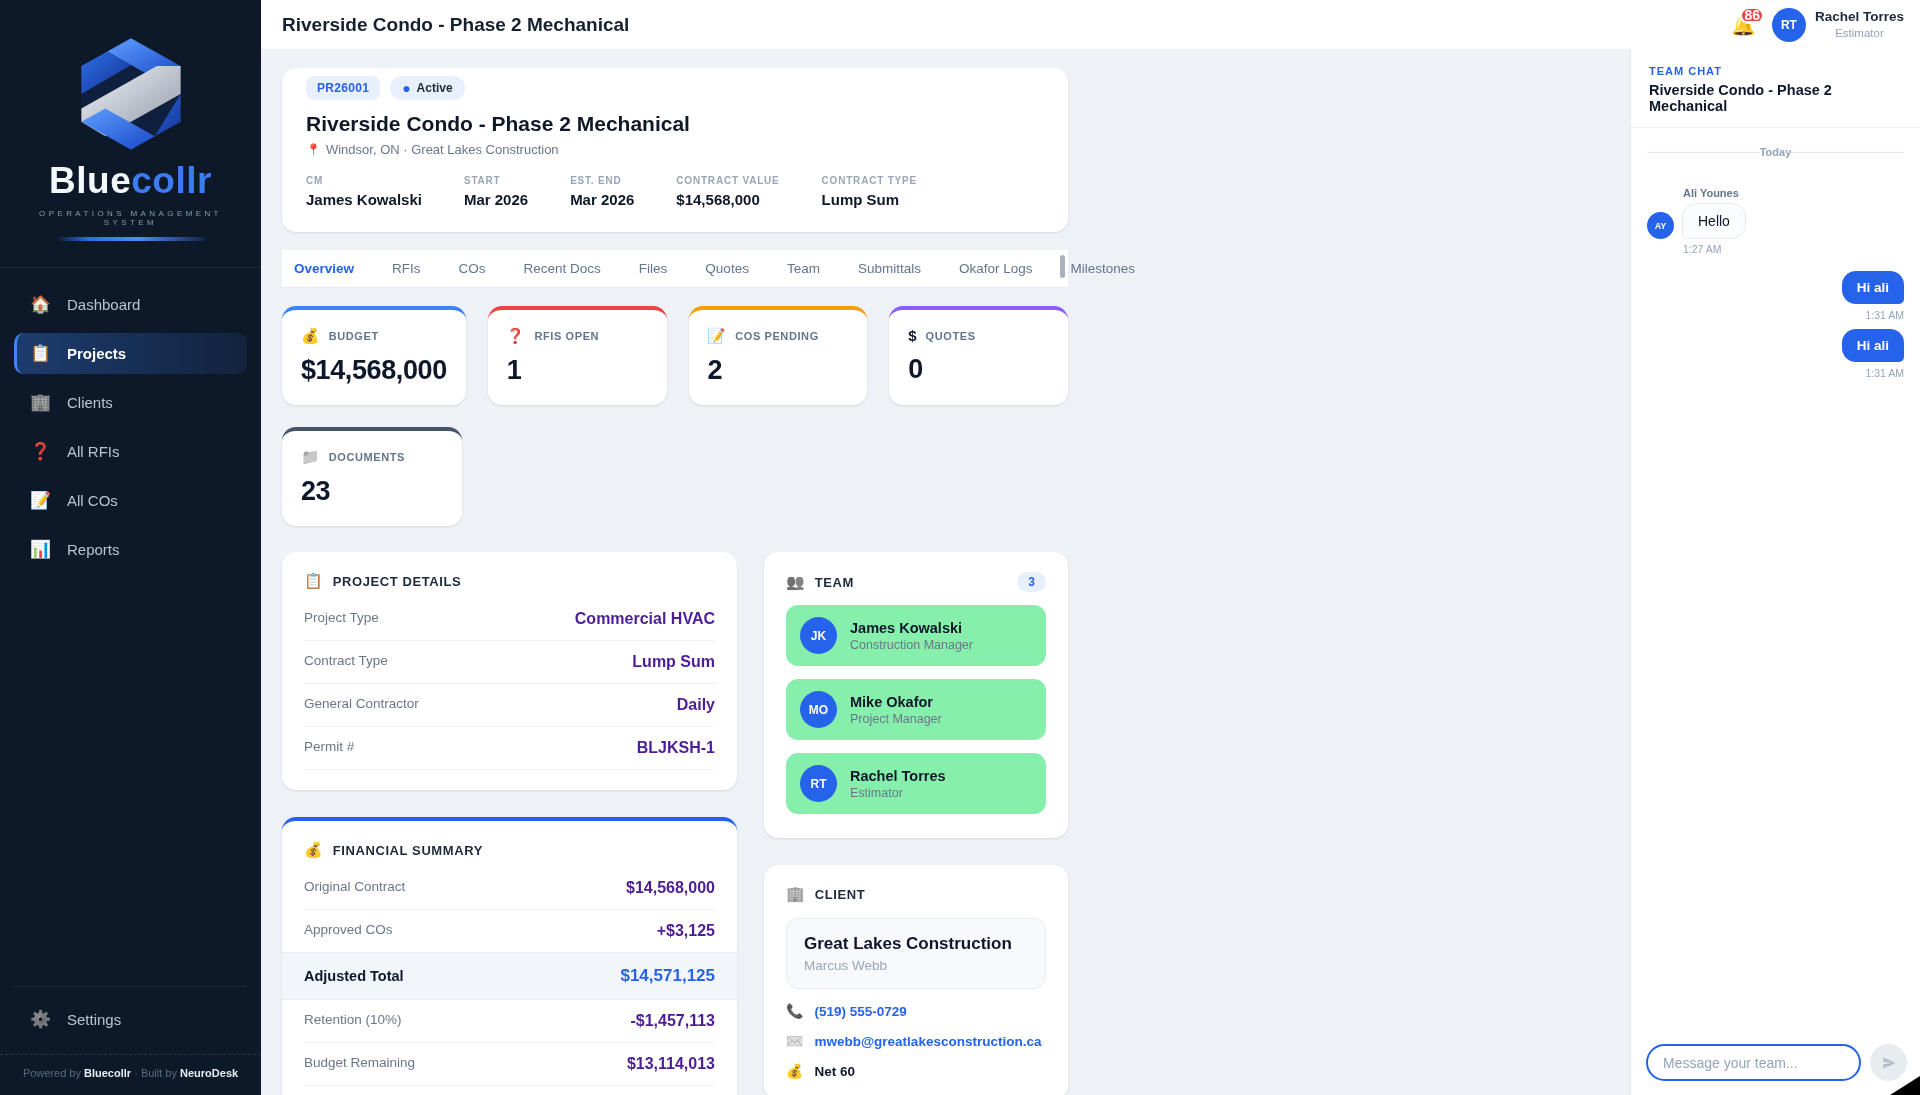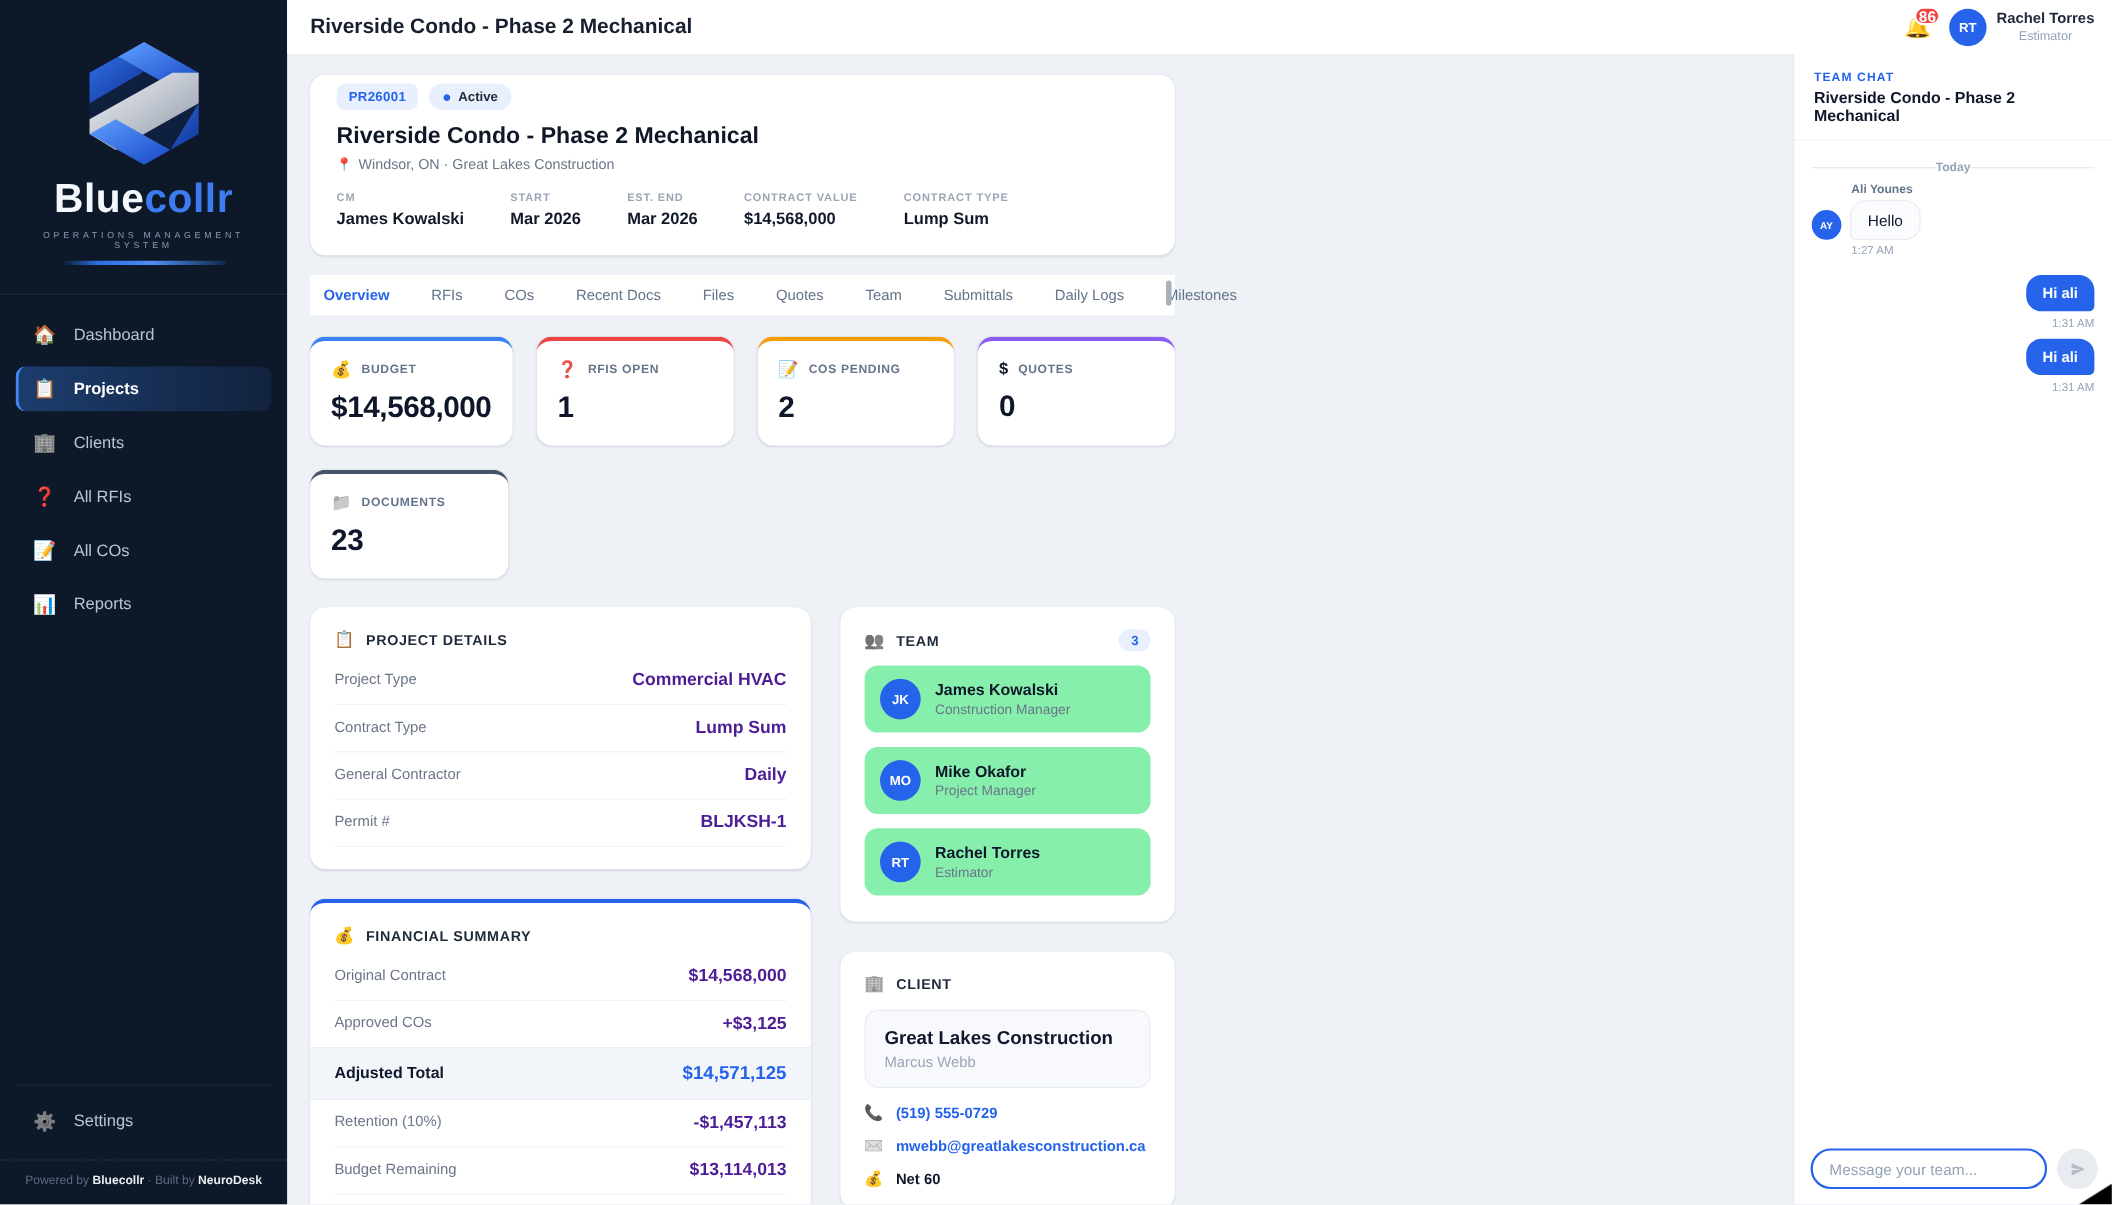--- a/index.html
+++ b/index.html
@@ -108,21 +108,21 @@
   .plain-val { color:#0f172a; font-weight:bold; }
 
   .gray-icon { filter:grayscale(1) brightness(.85); opacity:.85; }
 
   
   .chat { width:290px; min-width:290px; background:#fff; border-left:1px solid #e5e8ee; display:flex; flex-direction:column; }
   .chat-head { padding:16px 18px 13px; border-bottom:1px solid #eef1f5; }
   .chat-kicker { font-size:11px; font-weight:bold; letter-spacing:1px; color:#2563eb; }
   .chat-title { font-size:14.5px; font-weight:bold; color:#0f172a; margin-top:5px; }
   .chat-body { flex:1; padding:10px 16px; overflow:hidden; }
-  .day-divider { display:flex; align-items:center; gap:0; margin:8px 0 8px; }
+  .day-divider { display:flex; align-items:center; gap:0; margin:8px 0 29px; }
   .day-divider .line { flex:1; height:1px; background:#e2e8f0; }
   .day-divider .day { font-size:11px; font-weight:bold; color:#94a3b8; }
   .msg-in { margin-bottom:10px; }
   .sender { font-size:11px; font-weight:bold; color:#64748b; margin-left:36px; }
   .in-row { display:flex; align-items:flex-end; gap:8px; margin-top:4px; }
   .avatar.sm { width:27px; height:27px; font-size:9px; min-width:27px; }
   .bubble-in { background:#fbfcfe; border:1px solid #e5eaf1; border-radius:14px; border-bottom-left-radius:5px; padding:9px 15px; font-size:14px; color:#0f172a; }
   .time-in { font-size:10.5px; color:#94a3b8; margin:4px 0 0 36px; }
   .msg-out { display:flex; flex-direction:column; align-items:flex-end; margin-top:16px; }
   .bubble-out { background:#2563eb; color:#fff; border-radius:14px; border-bottom-right-radius:5px; padding:9px 15px; font-size:13.5px; font-weight:bold; }
@@ -280,21 +280,21 @@
 
         <div class="tabs-bar">
           <div class="tab active">Overview</div>
           <div class="tab">RFIs</div>
           <div class="tab">COs</div>
           <div class="tab">Recent Docs</div>
           <div class="tab">Files</div>
           <div class="tab">Quotes</div>
           <div class="tab">Team</div>
           <div class="tab">Submittals</div>
-          <div class="tab">Daily Logs</div>
+          <div class="tab">Okafor Logs</div>
           <div class="tab">Milestones</div>
           <div class="tabs-thumb"></div>
         </div>
 
         <div class="stats-grid">
           <div class="card stat-card" style="border-top-color: rgb(59, 130, 246);">
             <div class="stat-head">
               <span class="stat-glyph">💰</span>
               <span class="stat-label">BUDGET</span>
             </div>

